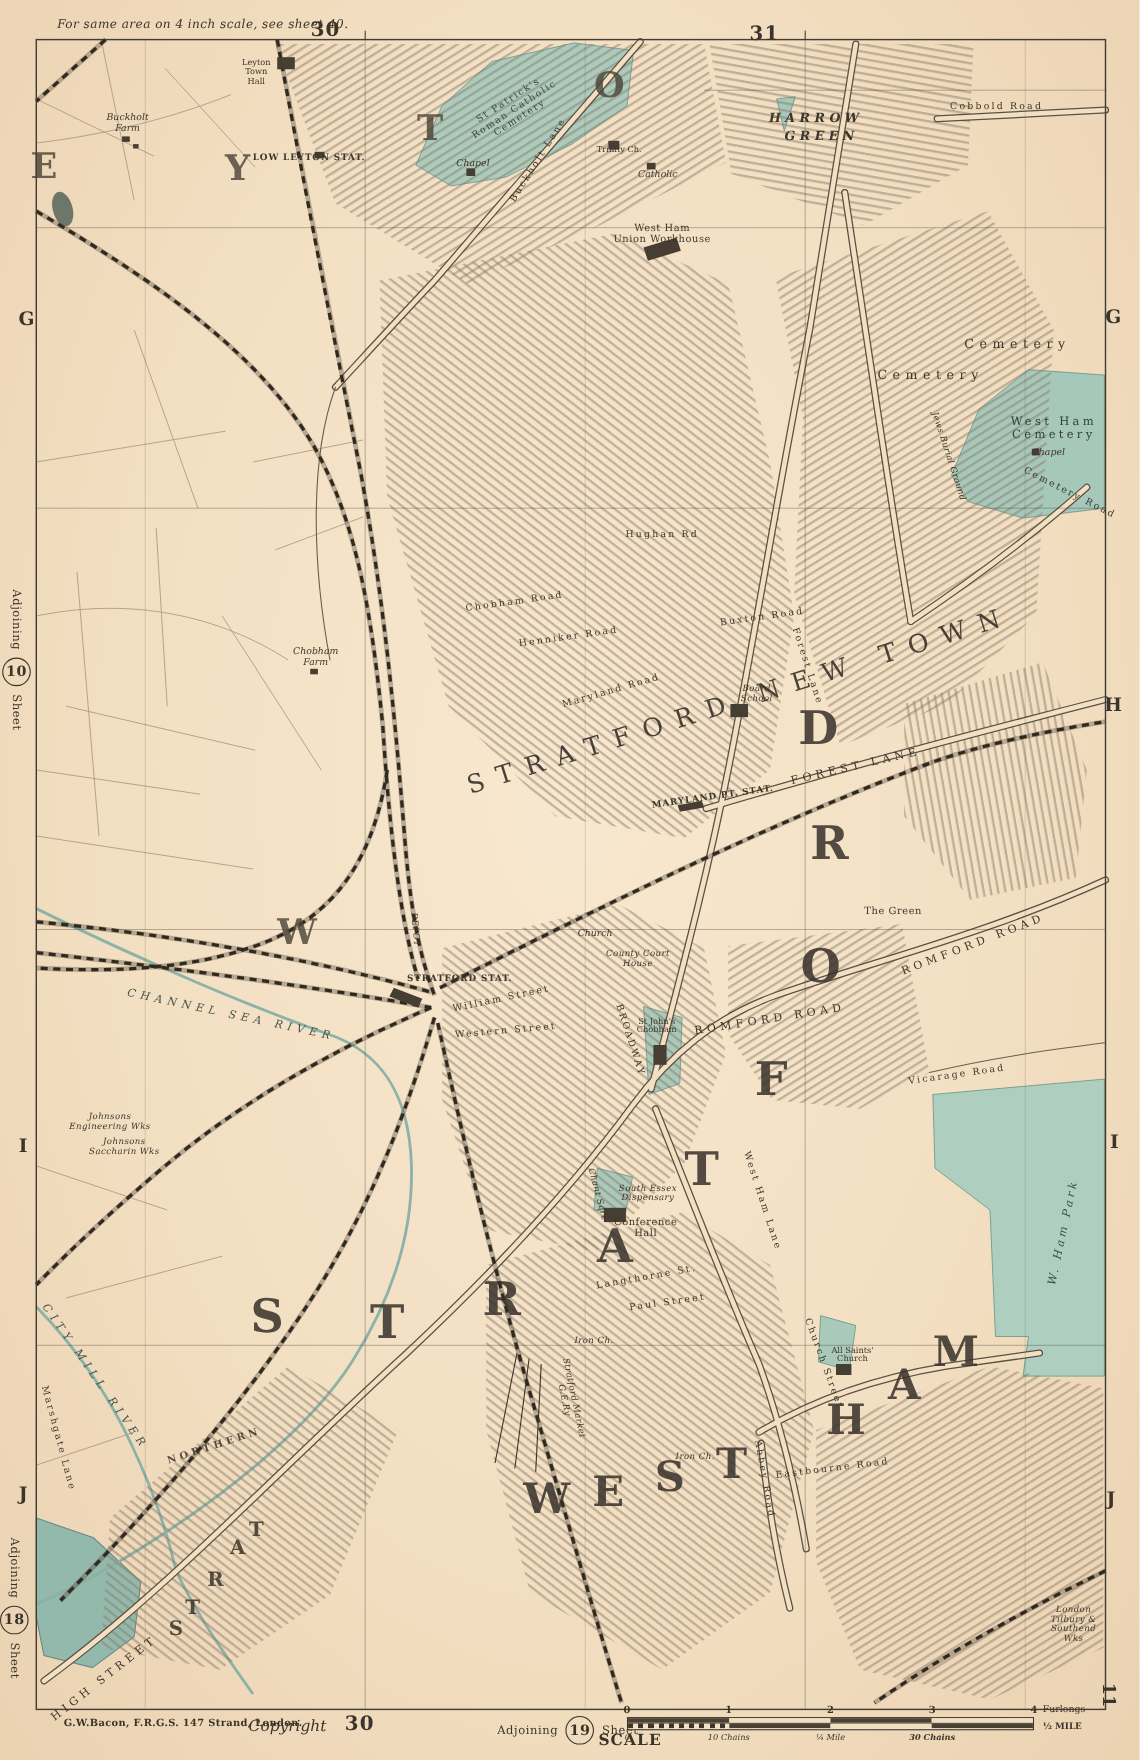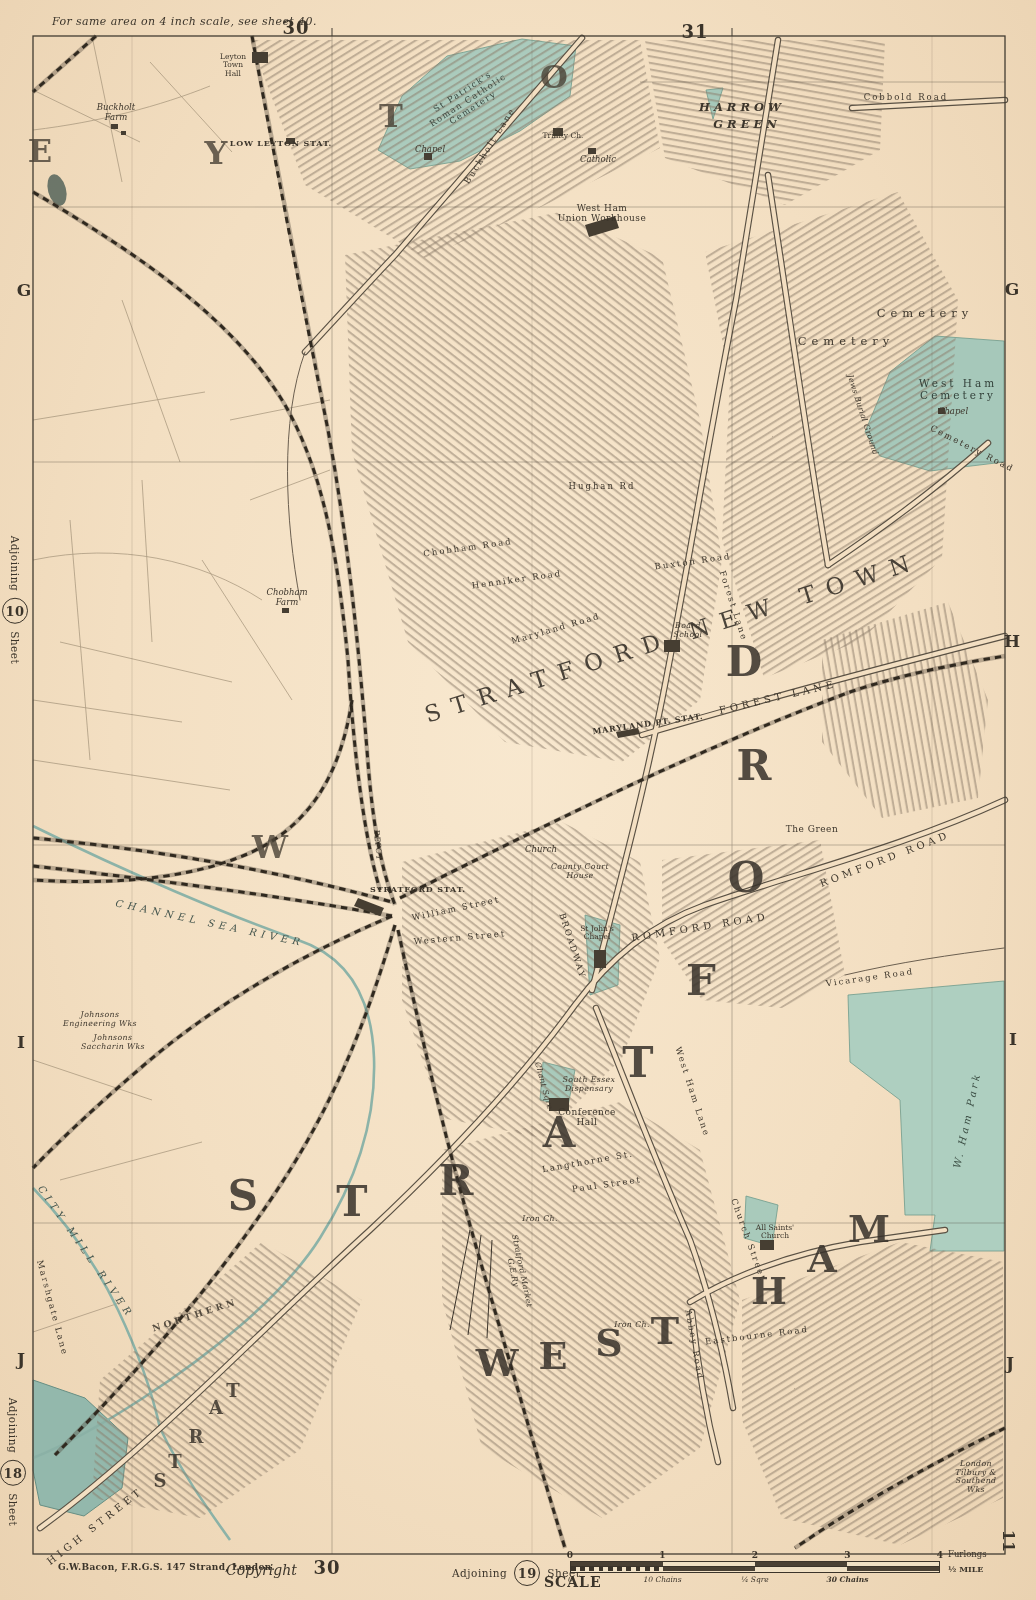--- a/index.html
+++ b/index.html
@@ -307,21 +307,21 @@
     <span class="lbl itsm" style="left: 688px; top: 631px;">Board
 School</span>
     <span class="lbl stat" style="left: 648px; top: 724px; --r: -8deg;">MARYLAND PT. STAT.</span>
     <span class="lbl road2" style="left: 778px; top: 697px; --r: -13deg;">FOREST LANE</span>
     <span class="lbl road" style="left: 602px; top: 487px;">Hughan Rd</span>
     <span class="lbl road2" style="left: 700px; top: 927px; --r: -9deg;">ROMFORD ROAD</span>
     <span class="lbl road2" style="left: 885px; top: 859px; --r: -21deg;">ROMFORD ROAD</span>
     <span class="lbl place" style="left: 812px; top: 829px;">The Green</span>
     <span class="lbl road" style="left: 572px; top: 946px; --r: 72deg;">BROADWAY</span>
     <span class="lbl tiny" style="left: 597px; top: 933px;">St John's
-Chapel</span>
+Chobham</span>
     <span class="lbl itsm" style="left: 580px; top: 872px;">County Court
 House</span>
     <span class="lbl place" style="left: 587px; top: 1117px;">Conference
 Hall</span>
     <span class="lbl itsm" style="left: 589px; top: 1085px;">South Essex
 Dispensary</span>
     <span class="lbl itsm" style="left: 543px; top: 1086px; --r: 75deg;">Chant Sqre</span>
     <span class="lbl road" style="left: 692px; top: 1092px; --r: 72deg;">West Ham Lane</span>
     <span class="lbl road" style="left: 870px; top: 978px; --r: -8deg;">Vicarage Road</span>
     <span class="lbl park" style="left: 967px; top: 1120px; --r: -78deg;">W. Ham Park</span>
@@ -409,21 +409,21 @@
     </div>
     <div class="sb-row">
       <span class="seg ticks"></span>
         <span class="seg dark"></span>
         <span class="seg light"></span>
         <span class="seg dark"></span>
     </div>
   </div>
   <div class="sb-chains" id="sb-chains">
       <span style="left: 25%;">10 Chains</span>
-      <span style="left: 50%;">¼ Sqre</span>
+      <span style="left: 50%;">¼ Mile</span>
       <span style="left: 75%; font-weight: bold;">30 Chains</span>
     </div>
   <span id="sb-furlongs">Furlongs</span>
   <span id="sb-mile">½ MILE</span>
   <span id="sb-zero">0</span>
 </div>
 
 <div id="corner-11">11</div>
 
 </body></html>

